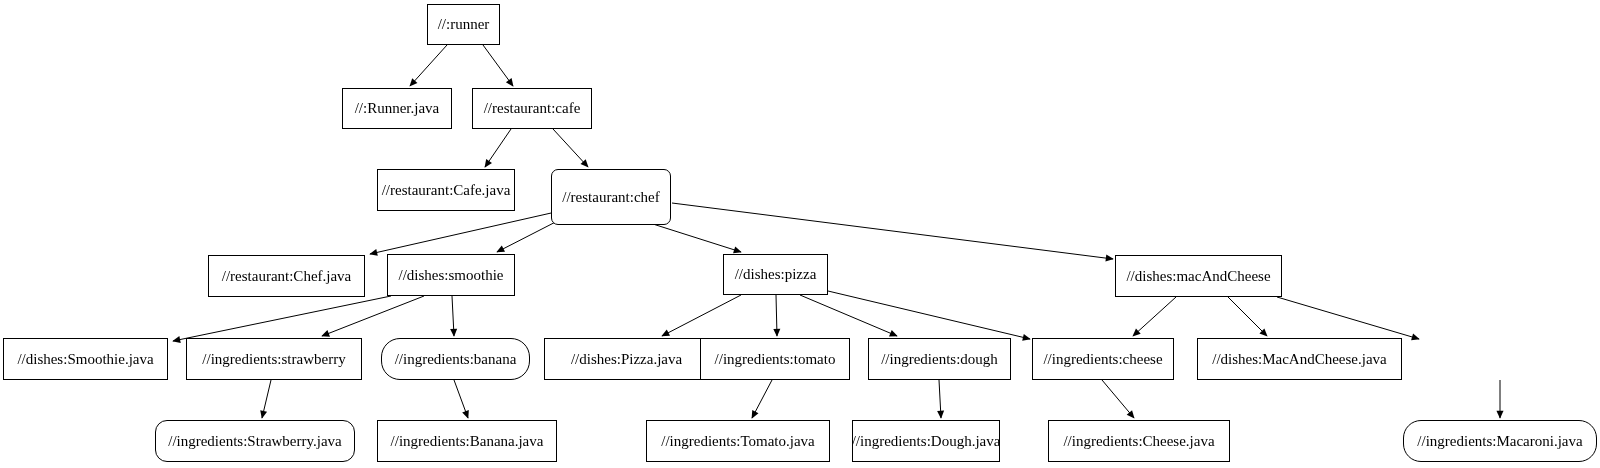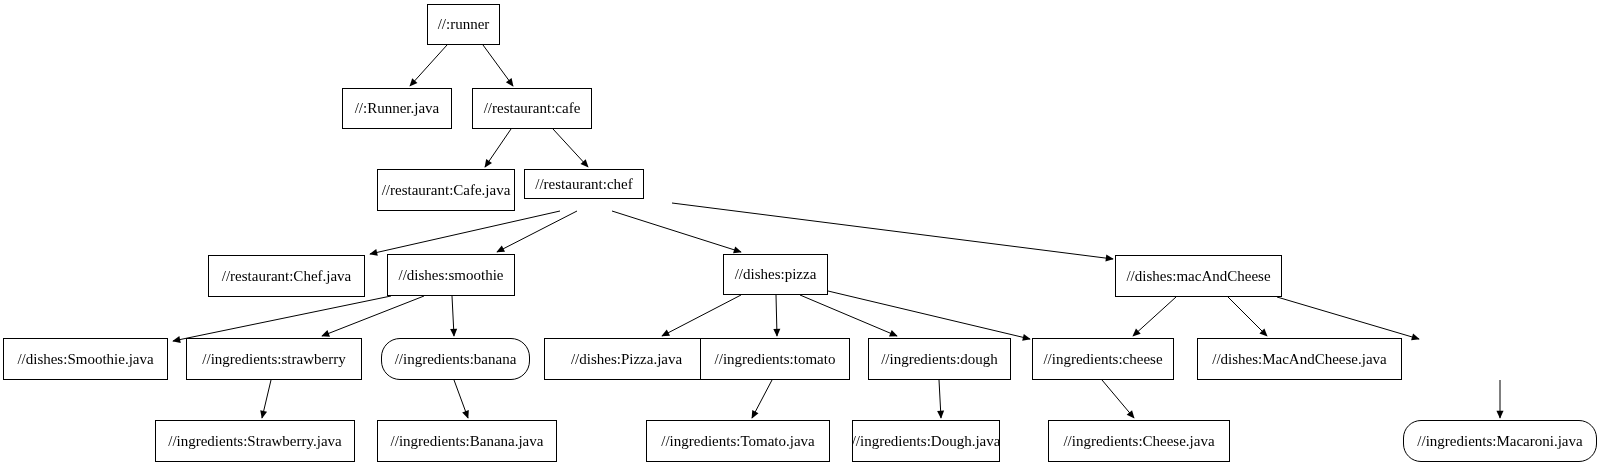--- a/index.html
+++ b/index.html
@@ -82,33 +82,33 @@
         <line x1="939" y1="380" x2="941" y2="418" class="graph-edge" stroke="#000000" marker-end="url(#arrowhead)"></line>
         <line x1="1102" y1="380" x2="1134" y2="418" class="graph-edge" stroke="#000000" marker-end="url(#arrowhead)"></line>
         <line x1="1500" y1="380" x2="1500" y2="418" class="graph-edge" stroke="#000000" marker-end="url(#arrowhead)"></line>
       </g>
   </svg>
   <div id="nodes-layer">
       <div class="graph-node" style="left: 427px; top: 4px; width: 73px; height: 41px;">//:runner</div>
       <div class="graph-node" style="left: 342px; top: 88px; width: 110px; height: 41px;">//:Runner.java</div>
       <div class="graph-node" style="left: 472px; top: 88px; width: 120px; height: 41px;">//restaurant:cafe</div>
       <div class="graph-node" style="left: 377px; top: 169px; width: 138px; height: 42px;">//restaurant:Cafe.java</div>
-      <div class="graph-node" style="left: 524px; top: 169px; width: 120px; height: 30px;">//restaurant:chef</div>
+      <div class="graph-node" style="left: 551px; top: 169px; width: 120px; height: 56px; border-radius: 7px;">//restaurant:chef</div>
       <div class="graph-node" style="left: 208px; top: 255px; width: 157px; height: 42px;">//restaurant:Chef.java</div>
       <div class="graph-node" style="left: 387px; top: 254px; width: 128px; height: 42px;">//dishes:smoothie</div>
       <div class="graph-node" style="left: 723px; top: 254px; width: 105px; height: 41px;">//dishes:pizza</div>
       <div class="graph-node" style="left: 1115px; top: 255px; width: 167px; height: 42px;">//dishes:macAndCheese</div>
       <div class="graph-node" style="left: 3px; top: 338px; width: 165px; height: 42px;">//dishes:Smoothie.java</div>
       <div class="graph-node" style="left: 186px; top: 338px; width: 176px; height: 42px;">//ingredients:strawberry</div>
       <div class="graph-node" style="left: 381px; top: 338px; width: 149px; height: 42px; border-radius: 19px;">//ingredients:banana</div>
       <div class="graph-node" style="left: 544px; top: 338px; width: 165px; height: 42px;">//dishes:Pizza.java</div>
       <div class="graph-node" style="left: 700px; top: 338px; width: 150px; height: 42px;">//ingredients:tomato</div>
       <div class="graph-node" style="left: 868px; top: 338px; width: 143px; height: 42px;">//ingredients:dough</div>
       <div class="graph-node" style="left: 1032px; top: 338px; width: 142px; height: 42px;">//ingredients:cheese</div>
       <div class="graph-node" style="left: 1197px; top: 338px; width: 205px; height: 42px;">//dishes:MacAndCheese.java</div>
-      <div class="graph-node" style="left: 155px; top: 420px; width: 200px; height: 42px;">//ingredients:Strawberry.java</div>
+      <div class="graph-node" style="left: 155px; top: 420px; width: 200px; height: 42px; border-radius: 12px;">//ingredients:Strawberry.java</div>
       <div class="graph-node" style="left: 377px; top: 420px; width: 180px; height: 42px;">//ingredients:Banana.java</div>
       <div class="graph-node" style="left: 646px; top: 420px; width: 184px; height: 42px;">//ingredients:Tomato.java</div>
       <div class="graph-node" style="left: 852px; top: 420px; width: 148px; height: 42px;">//ingredients:Dough.java</div>
       <div class="graph-node" style="left: 1048px; top: 420px; width: 182px; height: 42px;">//ingredients:Cheese.java</div>
       <div class="graph-node" style="left: 1403px; top: 420px; width: 194px; height: 42px; border-radius: 18px;">//ingredients:Macaroni.java</div>
     </div>
 </div>
 
 </body></html>

